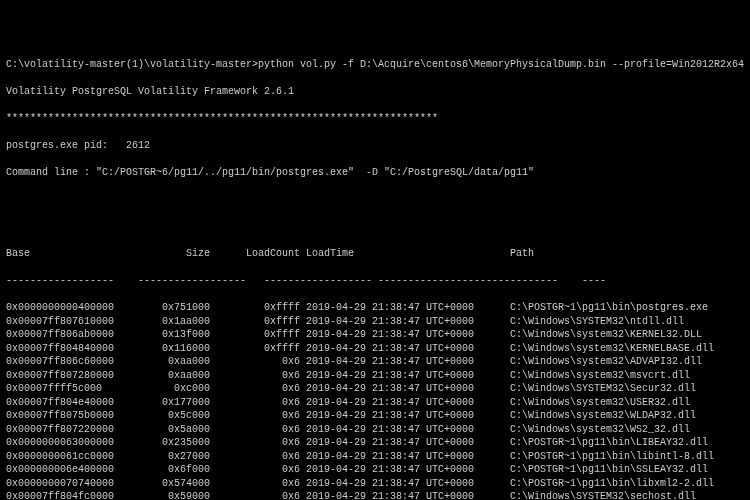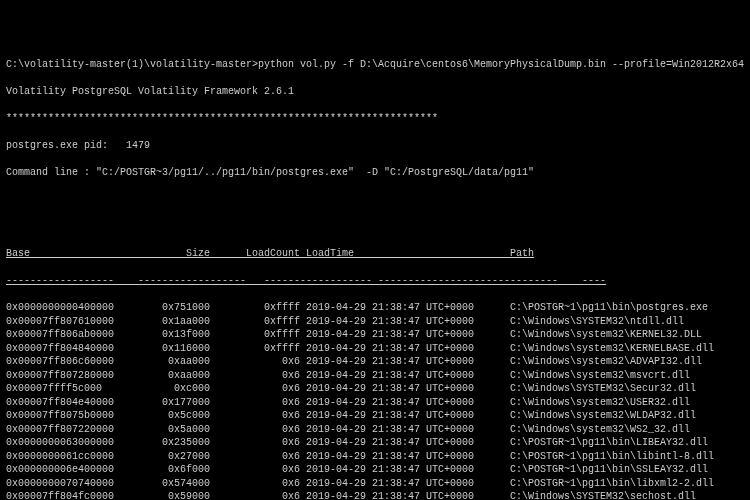--- a/index.html
+++ b/index.html
@@ -10,33 +10,33 @@
   font-size: 10px;
   line-height: 1.35;
   width: 750px;
   height: 500px;
   overflow: hidden;
   padding: 4px 6px;
   white-space: pre;
 }
 .cmd-line, .header-line, .proc-line, .blank { white-space: pre; }
 .separator { letter-spacing: 0; }
-.table-header { white-space: pre; text-decoration: underline; }
+.table-header { white-space: pre; }
 .row { white-space: pre; }
 </style>
 </head>
 <body>
 
 
 
 <div class="cmd-line">C:\volatility-master(1)\volatility-master&gt;python vol.py -f D:\Acquire\centos6\MemoryPhysicalDump.bin --profile=Win2012R2x64 dlllis</div>
 <div class="header-line">Volatility PostgreSQL Volatility Framework 2.6.1</div>
 <div class="separator">************************************************************************</div>
-<div class="proc-line">postgres.exe pid:   1479</div>
-<div class="proc-line">Command line : "C:/POSTGR~3/pg11/../pg11/bin/postgres.exe"  -D "C:/PostgreSQL/data/pg11"</div>
+<div class="proc-line">postgres.exe pid:   2612</div>
+<div class="proc-line">Command line : "C:/POSTGR~6/pg11/../pg11/bin/postgres.exe"  -D "C:/PostgreSQL/data/pg11"</div>
 <div class="blank"> </div>
 <div class="blank"> </div>
 <div class="table-header" id="hdr">Base                          Size      LoadCount LoadTime                          Path</div>
 <div class="table-header" id="uline">------------------    ------------------   ------------------ ------------------------------    ----</div>
 <div id="rows"><div class="row">0x0000000000400000        0x751000         0xffff 2019-04-29 21:38:47 UTC+0000      C:\POSTGR~1\pg11\bin\postgres.exe</div><div class="row">0x00007ff807610000        0x1aa000         0xffff 2019-04-29 21:38:47 UTC+0000      C:\Windows\SYSTEM32\ntdll.dll</div><div class="row">0x00007ff806ab0000        0x13f000         0xffff 2019-04-29 21:38:47 UTC+0000      C:\Windows\system32\KERNEL32.DLL</div><div class="row">0x00007ff804840000        0x116000         0xffff 2019-04-29 21:38:47 UTC+0000      C:\Windows\system32\KERNELBASE.dll</div><div class="row">0x00007ff806c60000         0xaa000            0x6 2019-04-29 21:38:47 UTC+0000      C:\Windows\system32\ADVAPI32.dll</div><div class="row">0x00007ff807280000         0xaa000            0x6 2019-04-29 21:38:47 UTC+0000      C:\Windows\system32\msvcrt.dll</div><div class="row">0x00007ffff5c000            0xc000            0x6 2019-04-29 21:38:47 UTC+0000      C:\Windows\SYSTEM32\Secur32.dll</div><div class="row">0x00007ff804e40000        0x177000            0x6 2019-04-29 21:38:47 UTC+0000      C:\Windows\system32\USER32.dll</div><div class="row">0x00007ff8075b0000         0x5c000            0x6 2019-04-29 21:38:47 UTC+0000      C:\Windows\system32\WLDAP32.dll</div><div class="row">0x00007ff807220000         0x5a000            0x6 2019-04-29 21:38:47 UTC+0000      C:\Windows\system32\WS2_32.dll</div><div class="row">0x0000000063000000        0x235000            0x6 2019-04-29 21:38:47 UTC+0000      C:\POSTGR~1\pg11\bin\LIBEAY32.dll</div><div class="row">0x0000000061cc0000         0x27000            0x6 2019-04-29 21:38:47 UTC+0000      C:\POSTGR~1\pg11\bin\libintl-8.dll</div><div class="row">0x000000006e400000         0x6f000            0x6 2019-04-29 21:38:47 UTC+0000      C:\POSTGR~1\pg11\bin\SSLEAY32.dll</div><div class="row">0x0000000070740000        0x574000            0x6 2019-04-29 21:38:47 UTC+0000      C:\POSTGR~1\pg11\bin\libxml2-2.dll</div><div class="row">0x00007ff804fc0000         0x59000            0x6 2019-04-29 21:38:47 UTC+0000      C:\Windows\SYSTEM32\sechost.dll</div></div>
 
 
 
 
 </body></html>

